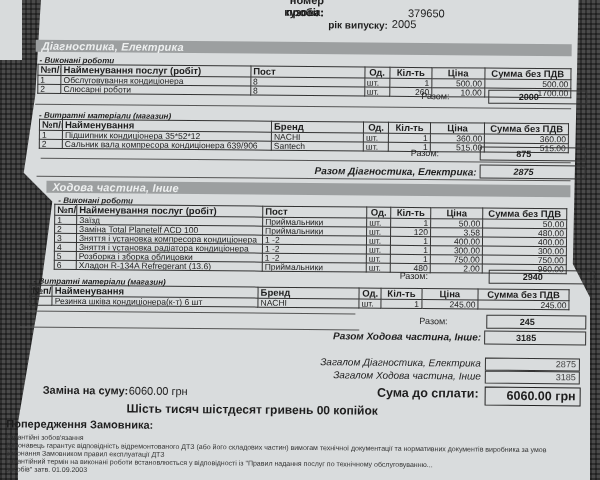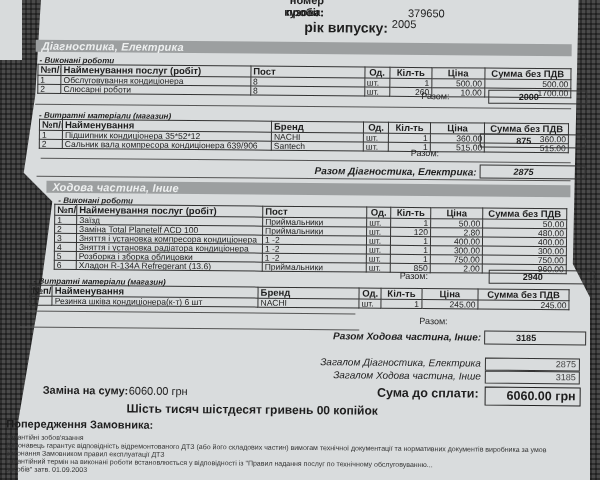--- a/index.html
+++ b/index.html
@@ -71,21 +71,21 @@
 
 <div class="fabric"></div>
 <div class="left-flap"></div>
 <div class="paper"></div>
 
 <div class="doc">
 
   <div class="abs hdr-label" style="left:250px; top:-6px; width:72px;">номер кузова:</div>
   <div class="abs hdr-label" style="left:250px; top:6px; width:72px;">пробіг:</div>
   <div class="abs hdr-val" style="left:406px; top:6px;">379650</div>
-  <div class="abs hdr-label" style="left:300px; top:19px; width:86px; font-size:14px;">рік випуску:</div>
+  <div class="abs hdr-label" style="left:300px; top:19px; width:86px; font-size:10px;">рік випуску:</div>
   <div class="abs hdr-val" style="left:390px; top:17px;">2005</div>
 
   <div class="section-bar" style="left:34px; top:42px; width:530px;">Діагностика, Електрика</div>
   <div class="sub" style="left:38px; top:58px;">- Виконані роботи</div>
 
   <table class="grid" style="left:36px; top:66px; width:534px;">
     <colgroup>
         <col style="width:22px">
         <col style="width:180px">
         <col style="width:108px">
@@ -164,21 +164,21 @@
       <td>Сальник вала компресора кондиціонера  639/906</td>
       <td>Santech</td>
       <td>шт.</td>
       <td class="r">1</td>
       <td class="r">515.00</td>
       <td class="r">515.00</td>
     </tr>
   </tbody>
     </table>
   <div class="tot-label" style="left:410px; top:147px; width:66px;">Разом:</div>
-  <div class="tot-box" style="left:479px; top:132px; width:86px;">875</div>
+  <div class="tot-box" style="left:479px; top:145px; width:86px;">875</div>
 
   <div class="rule" style="left:40px; top:160px; width:530px;"></div>
   <div class="grand-label" style="left:240px; top:165px; width:236px;">Разом Діагностика, Електрика:</div>
   <div class="tot-box" style="left:479px; top:163px; width:86px; font-style:italic;">2875</div>
   <div class="rule" style="left:36px; top:178px; width:534px;"></div>
 
   <div class="section-bar" style="left:46px; top:183px; width:518px;">Ходова частина, Інше</div>
   <div class="sub" style="left:58px; top:198px;">- Виконані роботи</div>
 
   <table class="grid" style="left:54px; top:206px; width:512px;">
@@ -209,21 +209,21 @@
       <td class="r">1</td>
       <td class="r">50.00</td>
       <td class="r">50.00</td>
     </tr>
     <tr>
       <td>2</td>
       <td>Заміна Total Planetelf ACD 100</td>
       <td>Приймальники</td>
       <td>шт.</td>
       <td class="r">120</td>
-      <td class="r">2.80</td>
+      <td class="r">3.58</td>
       <td class="r">480.00</td>
     </tr>
     <tr>
       <td>3</td>
       <td>Зняття і установка компресора кондиціонера</td>
       <td>1 -2</td>
       <td>шт.</td>
       <td class="r">1</td>
       <td class="r">400.00</td>
       <td class="r">400.00</td>
@@ -244,21 +244,21 @@
       <td>шт.</td>
       <td class="r">1</td>
       <td class="r">750.00</td>
       <td class="r">750.00</td>
     </tr>
     <tr>
       <td>6</td>
       <td>Хладон R-134A Refregerant (13.6)</td>
       <td>Приймальники</td>
       <td>шт.</td>
-      <td class="r">850</td>
+      <td class="r">480</td>
       <td class="r">2.00</td>
       <td class="r">960.00</td>
     </tr>
   </tbody>
     </table>
   <div class="tot-label" style="left:400px; top:270px; width:76px;">Разом:</div>
   <div class="tot-box" style="left:489px; top:268px; width:86px;">2940</div>
 
   <div class="sub" style="left:34px; top:279px;">- Витратні матеріали (магазин)</div>
   <table class="grid" style="left:30px; top:287px; width:540px;">
@@ -287,20 +287,21 @@
       <td>NACHI</td>
       <td>шт.</td>
       <td class="r">1</td>
       <td class="r">245.00</td>
       <td class="r">245.00</td>
     </tr>
   </tbody>
     </table>
   <div class="rule" style="left:26px; top:313px; width:330px;"></div>
   <div class="tot-label" style="left:420px; top:315px; width:64px;">Разом:</div>
+  <div class="tot-box" style="left:487px; top:313px; width:80px;">245</div>
 
   <div class="rule" style="left:20px; top:329px; width:340px;"></div>
   <div class="grand-label" style="left:260px; top:330px; width:222px;">Разом Ходова частина, Інше:</div>
   <div class="tot-box" style="left:485px; top:329px; width:82px;">3185</div>
 
   <div class="sum-label" style="left:300px; top:356px; width:182px;">Загалом Діагностика, Електрика</div>
   <div class="sum-box" style="left:486px; top:356px; width:90px;">2875</div>
   <div class="sum-label" style="left:300px; top:369px; width:182px;">Загалом Ходова частина, Інше</div>
   <div class="sum-box" style="left:486px; top:369px; width:90px;">3185</div>
 

